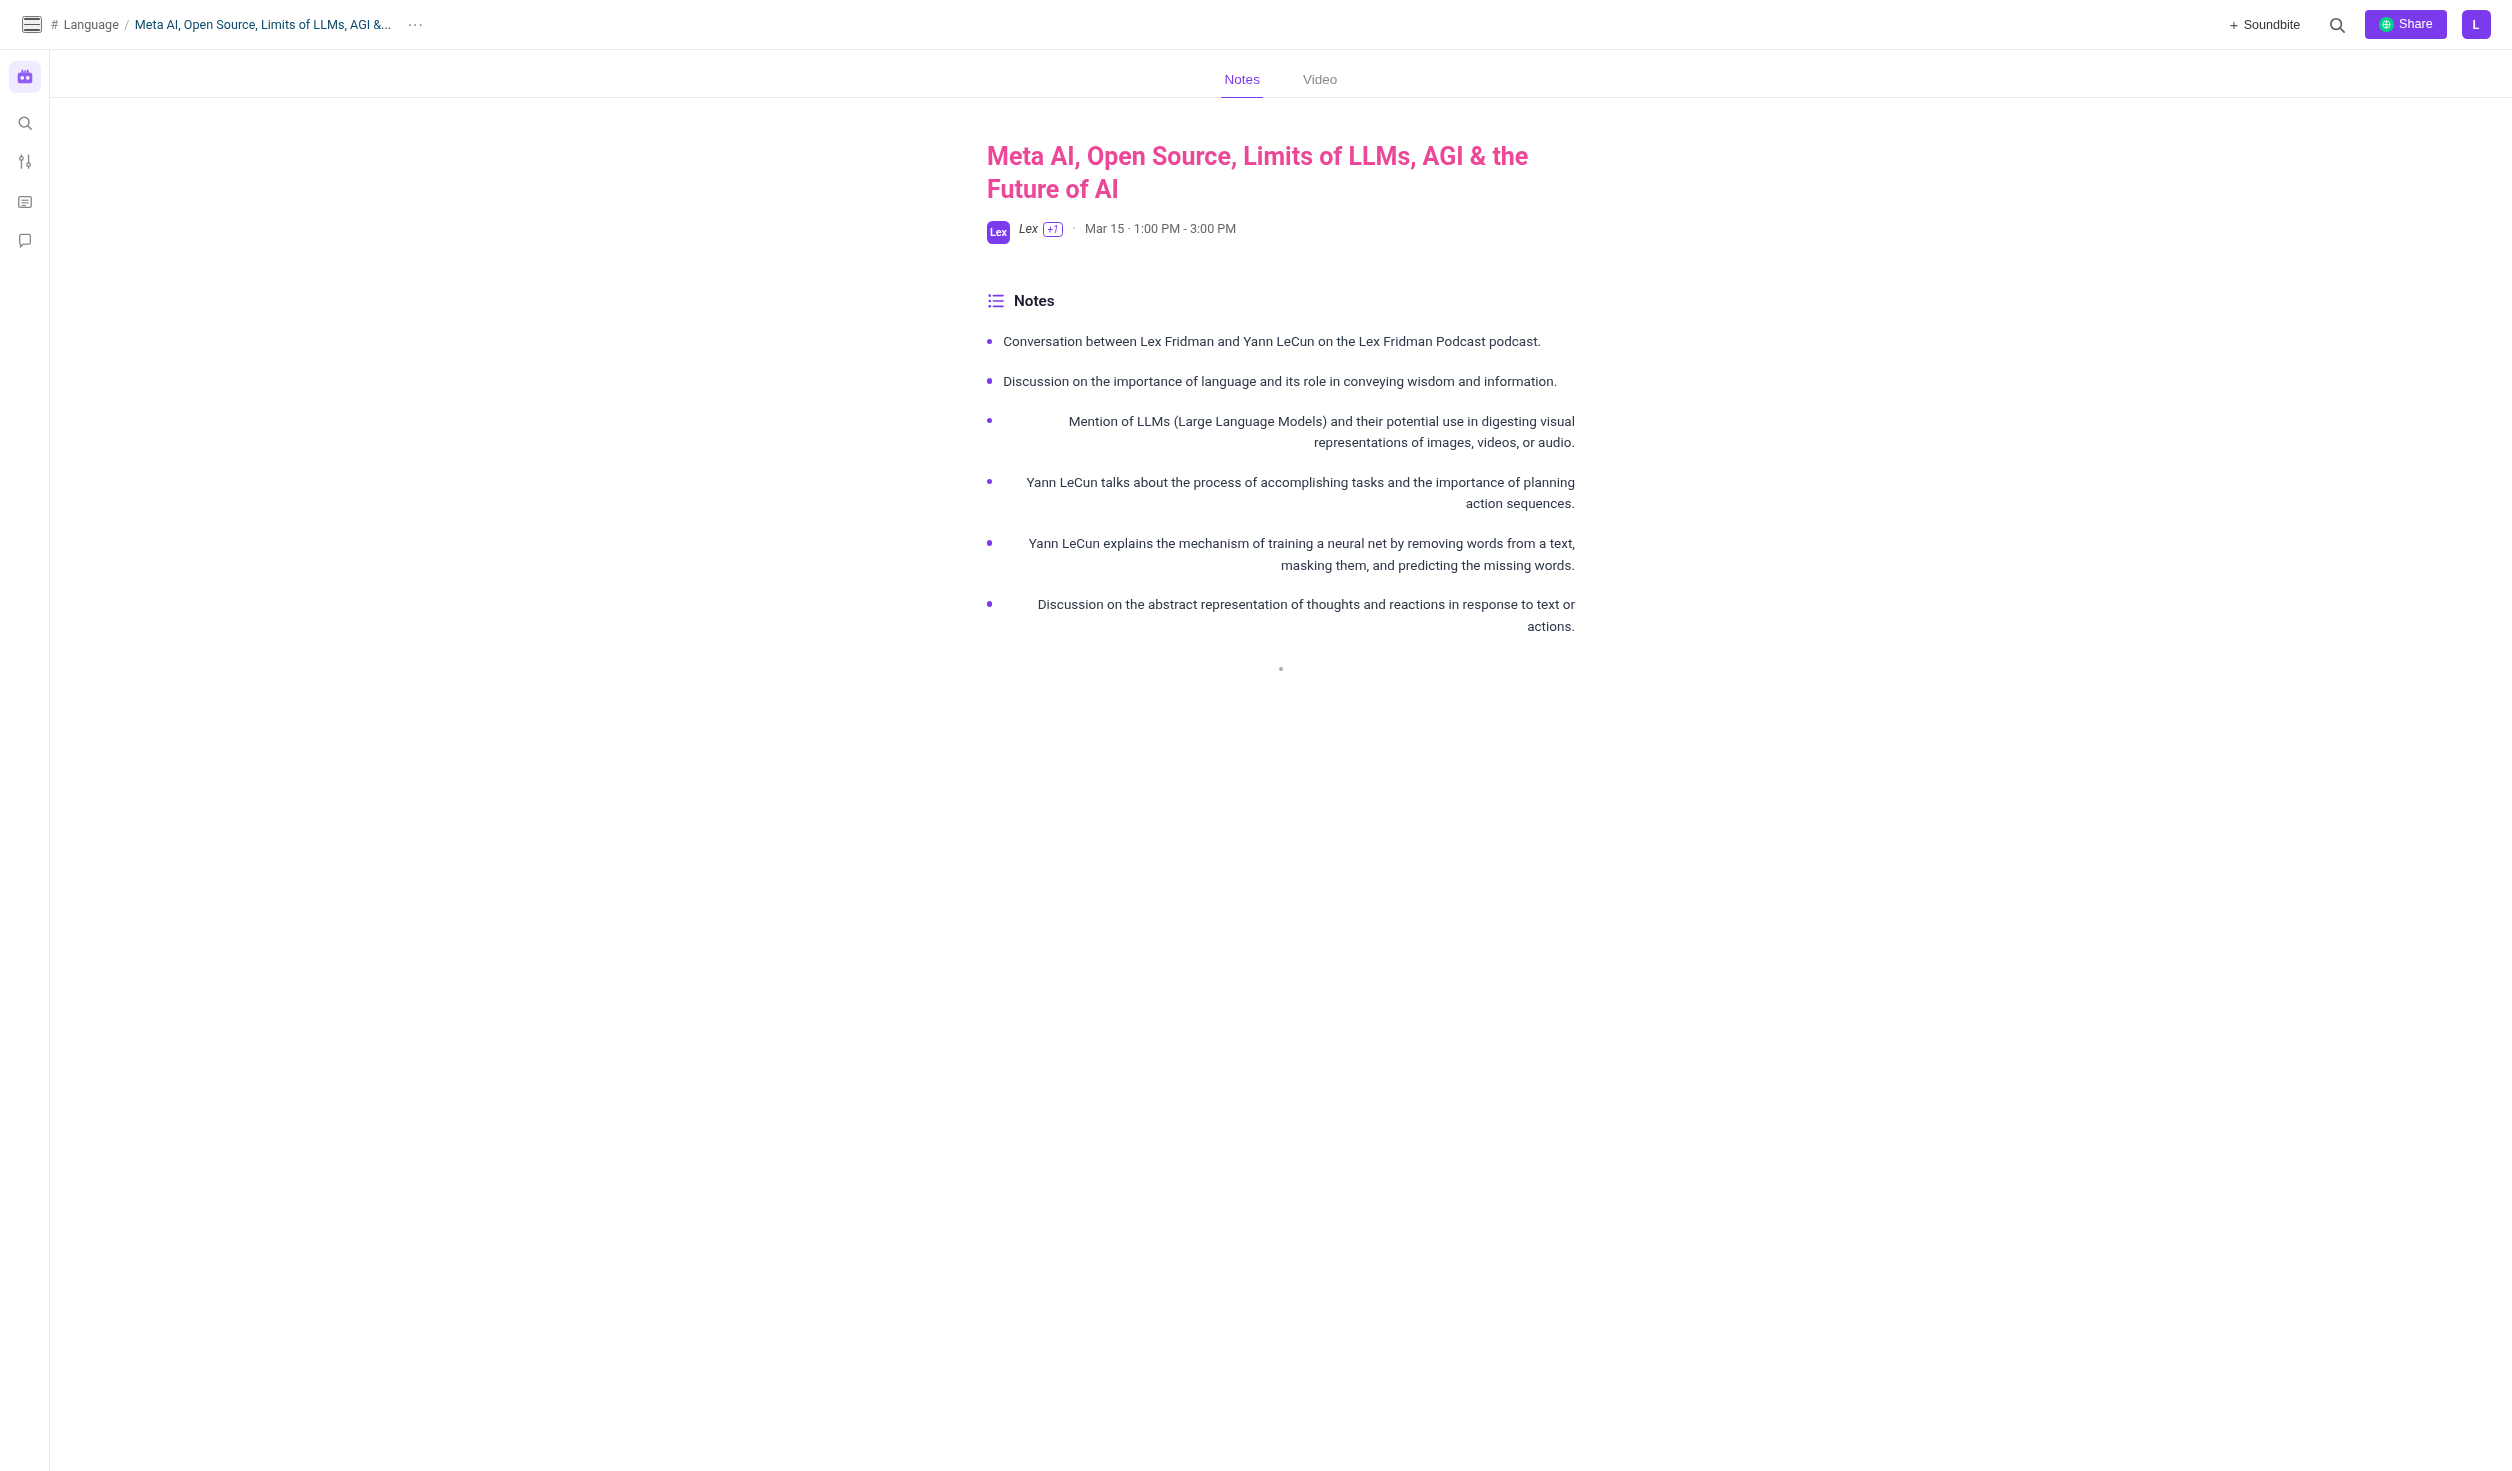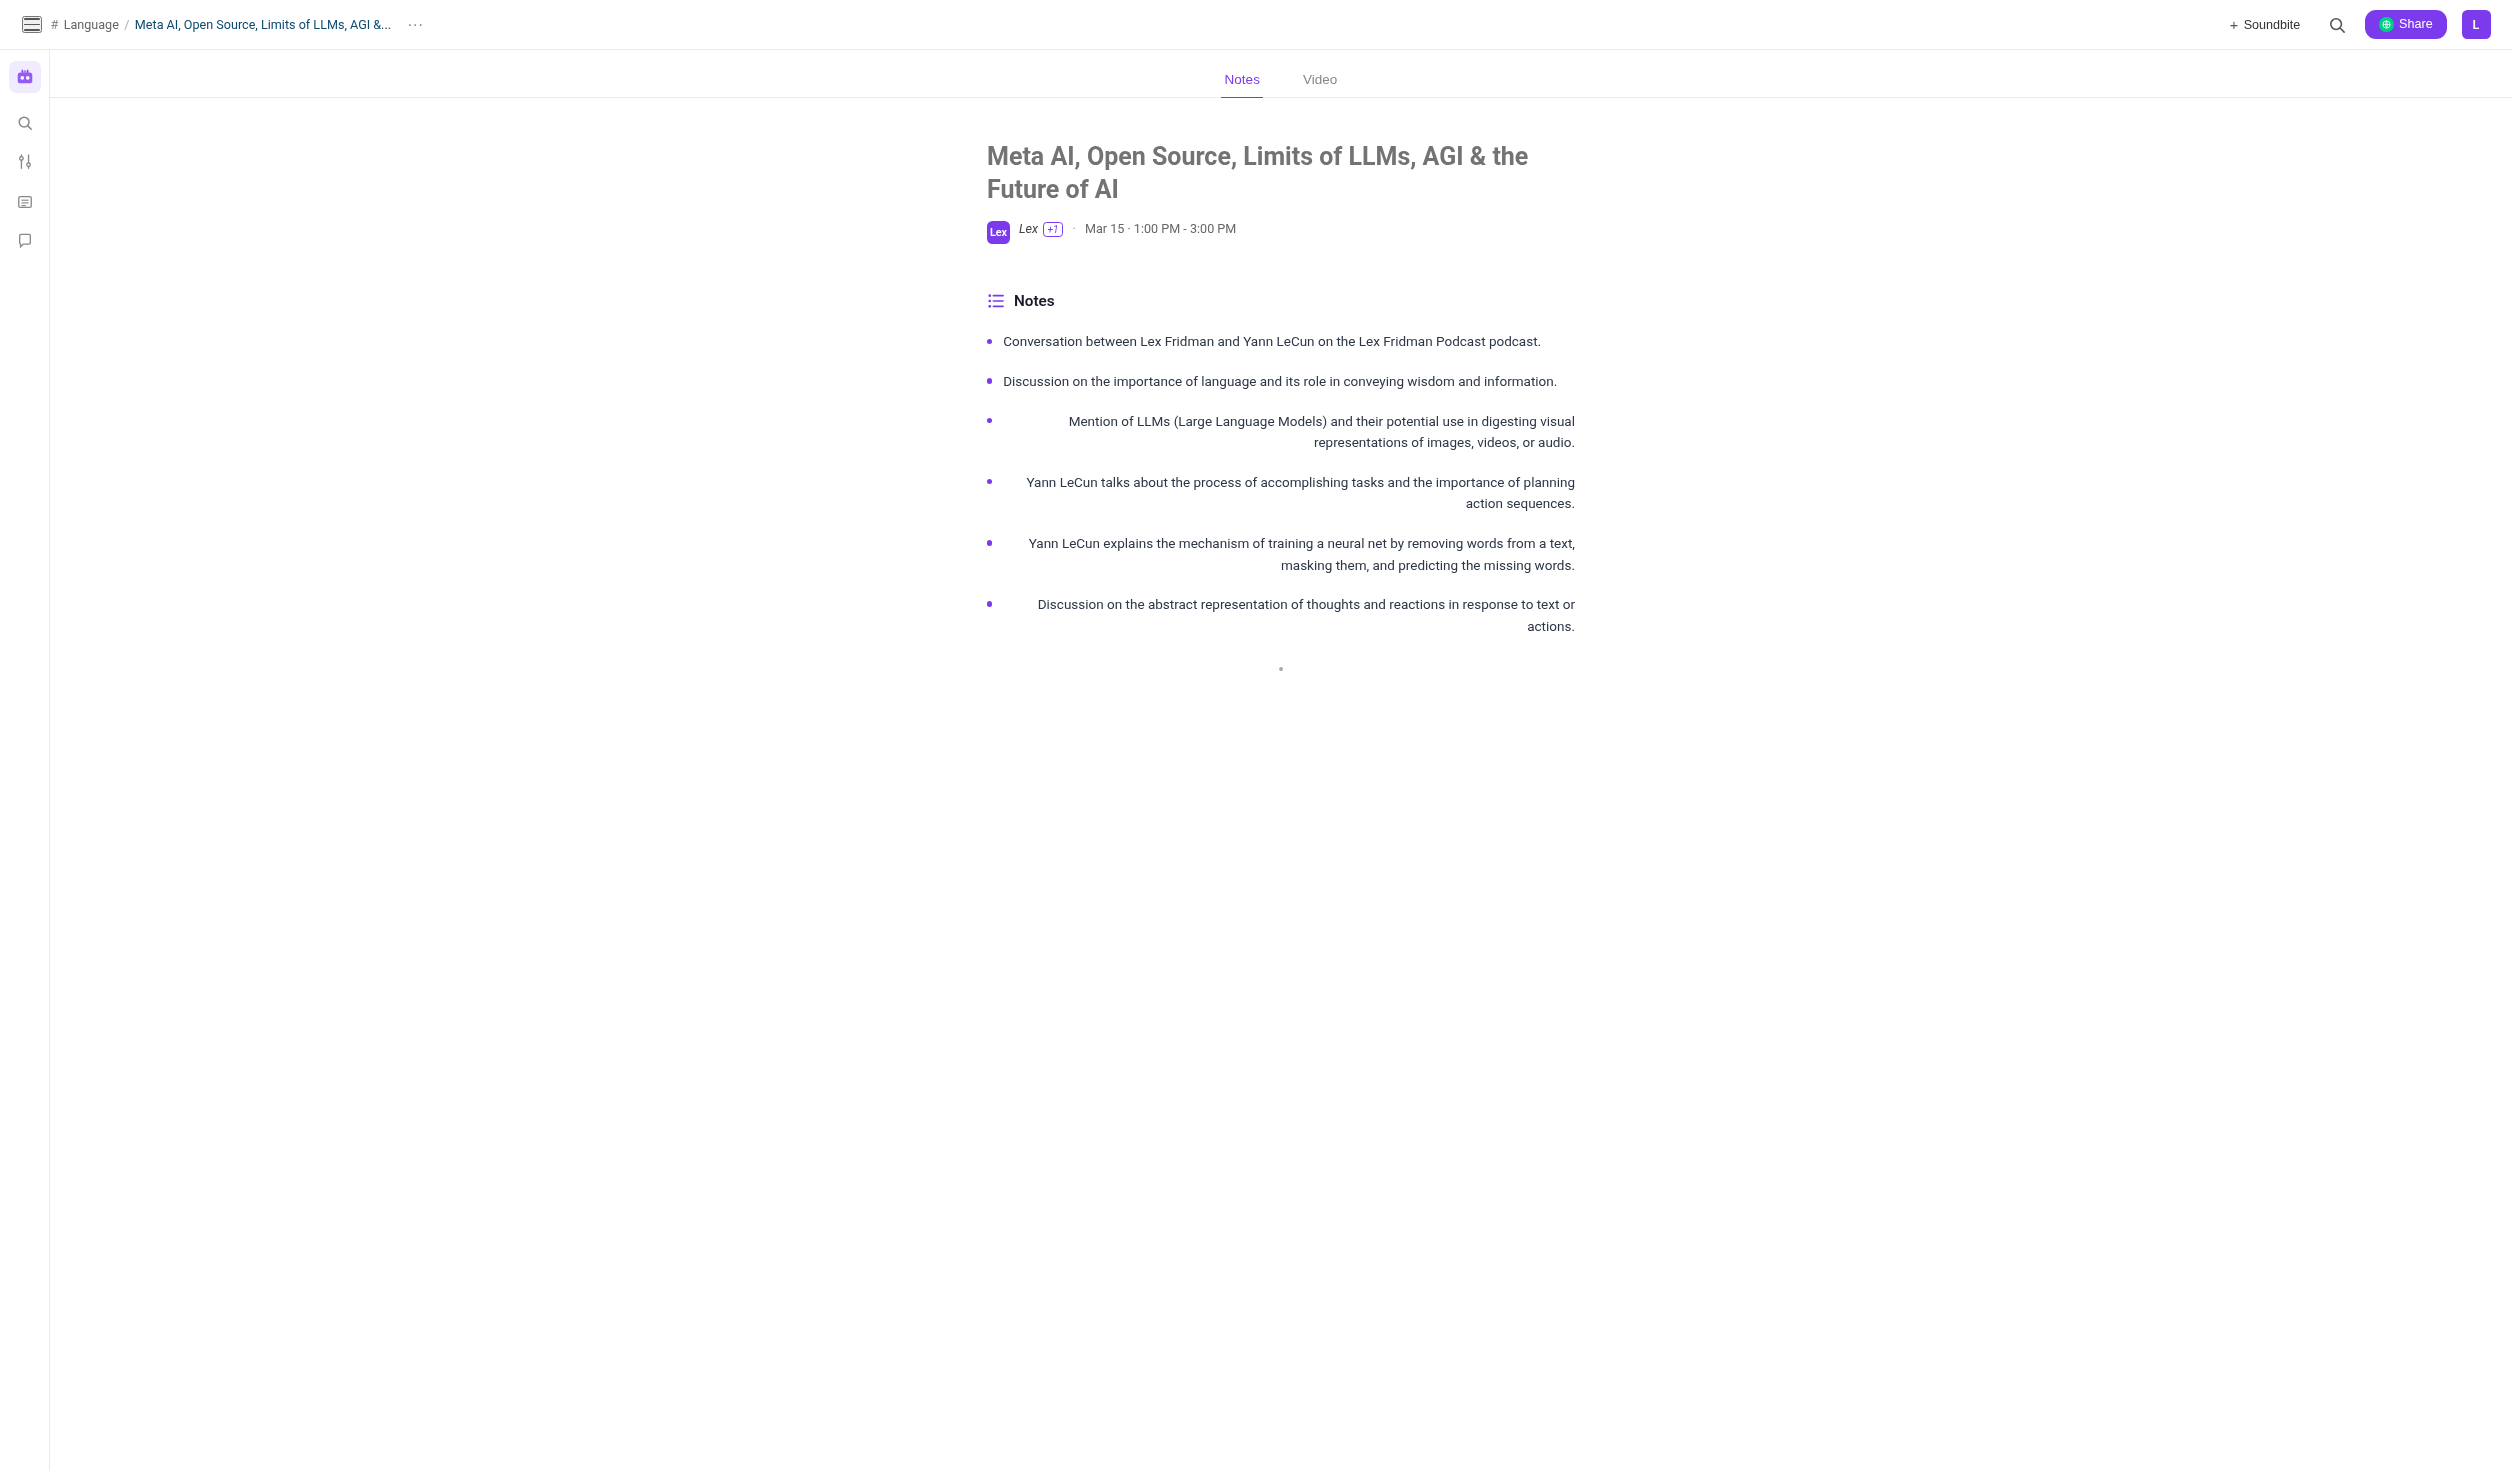--- a/index.html
+++ b/index.html
@@ -110,21 +110,21 @@
       padding: 5.4px;
       color: #555;
     }
 
     .share-btn {
       display: flex;
       align-items: center;
       gap: 5.4px;
       background: #7c3aed;
       border: none;
-      border-radius: 11px;
+      border-radius: 4px;
       color: white;
       font-size: 12.6px;
       padding: 7.2px 14.4px;
       cursor: pointer;
     }
 
     .share-globe {
       width: 14.4px;
       height: 14.4px;
       border-radius: 50%;
@@ -227,21 +227,21 @@
     
     .content-area {
       max-width: 646px;
       margin: 0 auto;
       padding: 43px 29px;
     }
 
     .episode-title {
       font-size: 25px;
       font-weight: 700;
-      color: #737373;
+      color: #ec4899;
       line-height: 1.3;
       margin-bottom: 14.4px;
     }
 
     .episode-meta {
       display: flex;
       gap: 9px;
       margin-bottom: 48px;
     }
 

